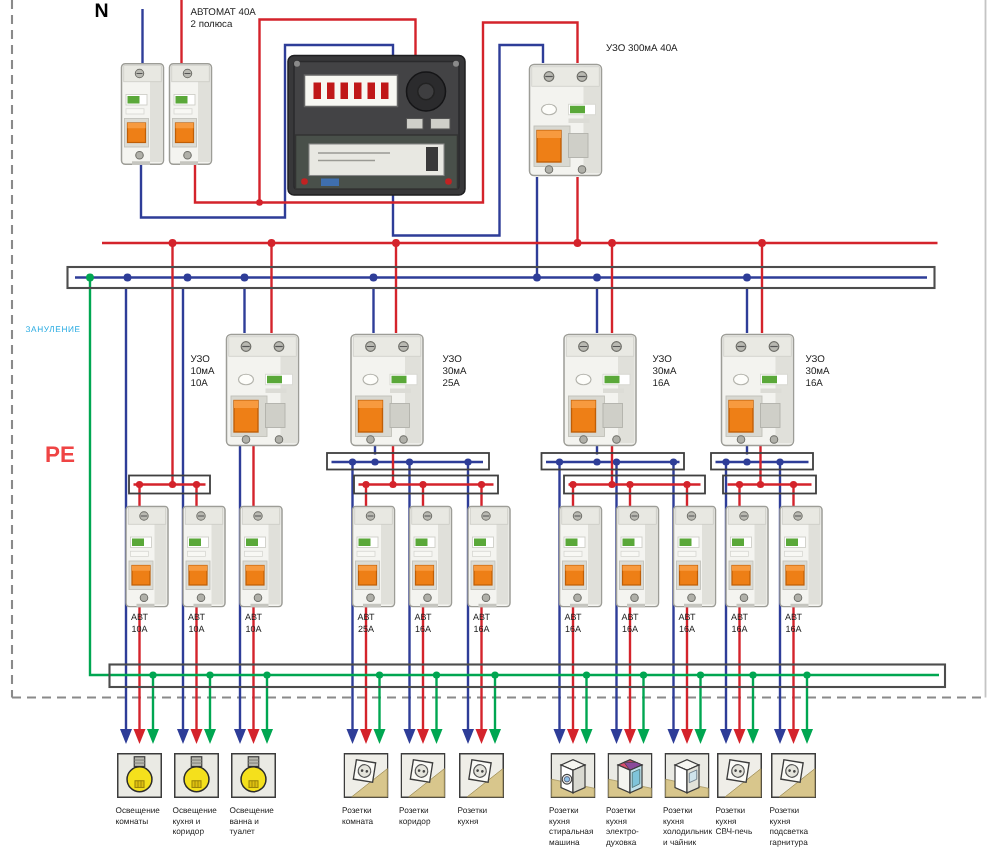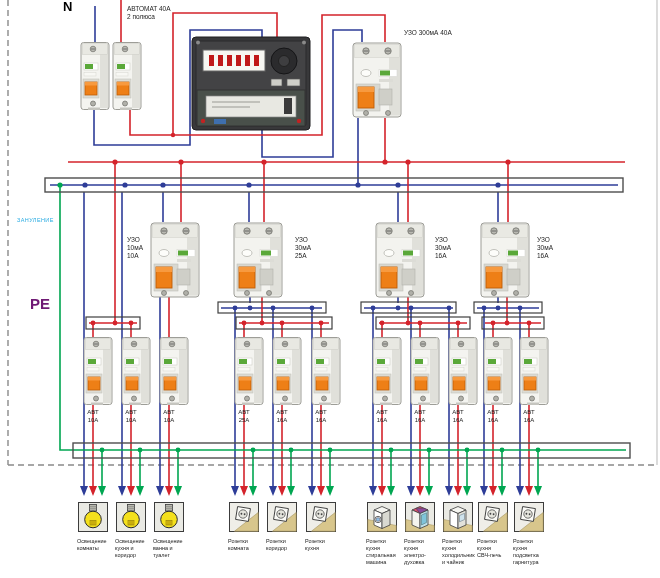--- a/index.html
+++ b/index.html
@@ -2,21 +2,21 @@
 <html><head>
 <meta charset="utf-8">
 <style>
   html,body{margin:0;padding:0;background:#ffffff;}
   .stage{position:relative;width:660px;height:578px;background:#ffffff;overflow:hidden;
          font-family:"Liberation Sans",sans-serif;}
   svg{position:absolute;left:0;top:0;}
   .lbl{position:absolute;font:6px/7.5px "Liberation Sans",sans-serif;color:#1c1c1c;
        white-space:pre-line;z-index:5;}
   .lbl.n{font:bold 13px/13px "Liberation Sans",sans-serif;color:#000;}
-  .lbl.pe{font:bold 15px/15px "Liberation Sans",sans-serif;color:#701a75;}
+  .lbl.pe{font:bold 15px/15px "Liberation Sans",sans-serif;color:#ef4444;}
   .lbl.cyan{font:5.5px/6px "Liberation Sans",sans-serif;color:#29abe2;letter-spacing:.4px;}
   .lbl.dev{font:6.5px/8px "Liberation Sans",sans-serif;}
   .lbl.brk{width:26px;text-align:center;font:6px/7.5px "Liberation Sans",sans-serif;}
   .lbl.cir{width:46px;font:5.5px/7px "Liberation Sans",sans-serif;}
 </style>
 </head>
 <body>
 
 <div class="stage">
 

